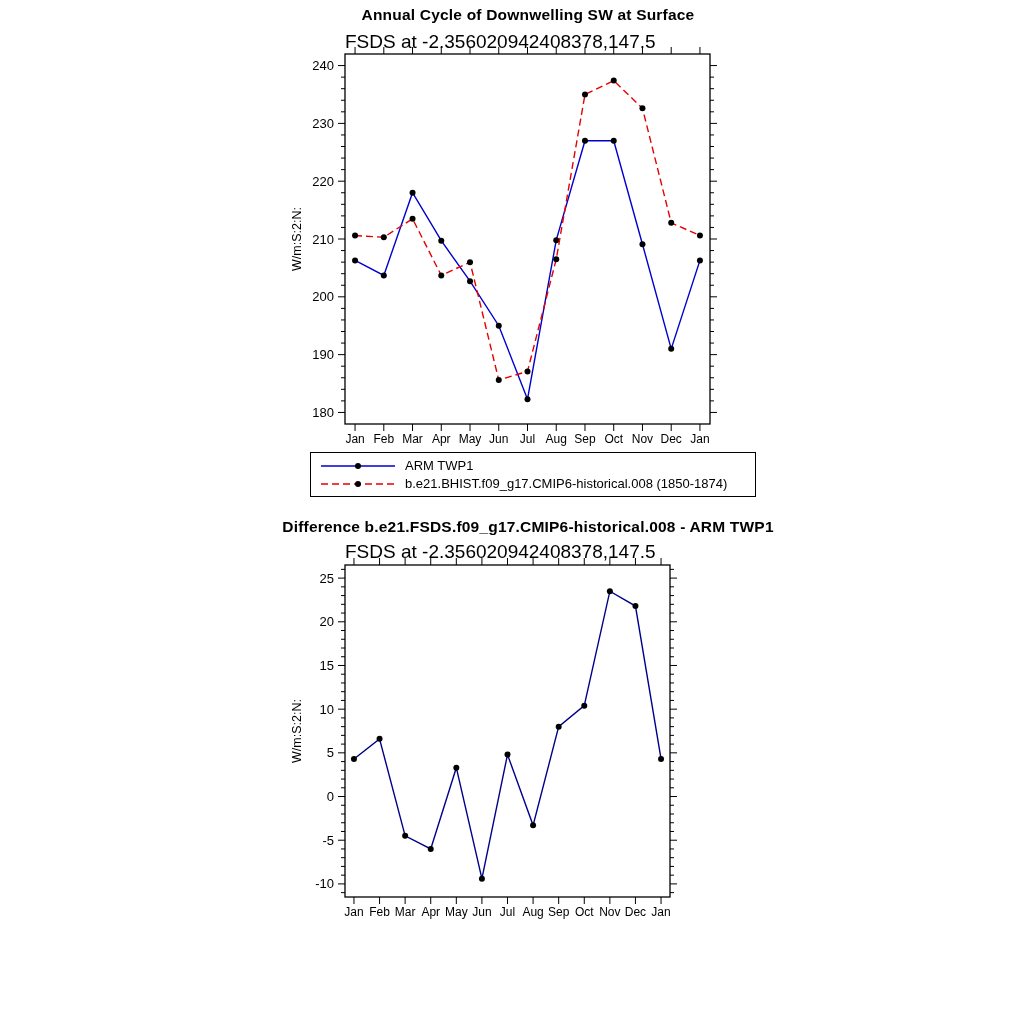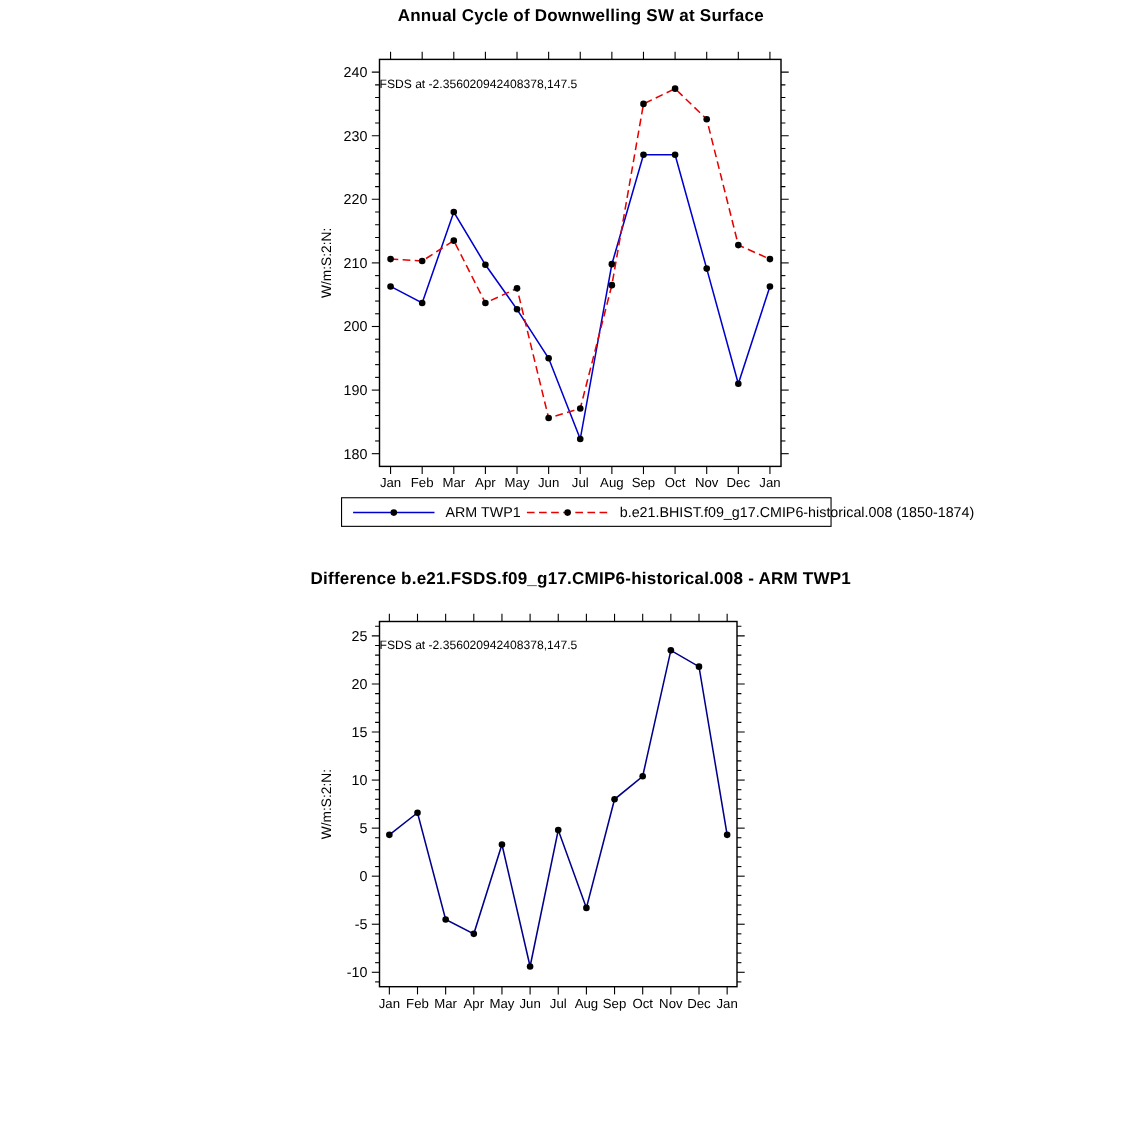--- a/index.html
+++ b/index.html
@@ -2,30 +2,30 @@
 <html><head>
 <meta charset="utf-8">
 <style>
   html,body{margin:0;padding:0;}
   body{width:1024px;height:1024px;background:#ffffff;position:relative;
        font-family:"Liberation Sans","DejaVu Sans",sans-serif;color:#000;}
   .title{position:absolute;left:16px;width:1024px;text-align:center;
          font-weight:bold;font-size:15.5px;letter-spacing:0.2px;}
   #top-title{top:6px;}
   #bottom-title{top:518px;}
-  .subtitle{position:absolute;font-size:11px;margin-top:40px;}
+  .subtitle{position:absolute;font-size:19px;}
   #top-subtitle{left:345px;top:31px;}
   #bottom-subtitle{left:345px;top:541px;}
   svg text{font-family:"Liberation Sans","DejaVu Sans",sans-serif;fill:#000;}
   .chart-svg{position:absolute;}
   #chart-top{left:280px;top:26px;}
   #chart-bottom{left:280px;top:533px;}
   .legend{position:absolute;left:310px;top:452px;width:430px;
           border:1px solid #000;padding:5px 7px;background:#fff;
-          display:flex;flex-direction:row;gap:3px;}
+          display:flex;flex-direction:column;gap:3px;}
   .legend-row{display:flex;align-items:center;gap:7px;font-size:13px;white-space:nowrap;}
   .legend-row svg{flex:0 0 auto;}
 </style>
 </head>
 <body>
 
 <div class="title" id="top-title">Annual Cycle of Downwelling SW at Surface</div>
 <div class="subtitle" id="top-subtitle">FSDS at -2.356020942408378,147.5</div>
 
 <svg id="chart-top" class="chart-svg" width="480" height="424">

